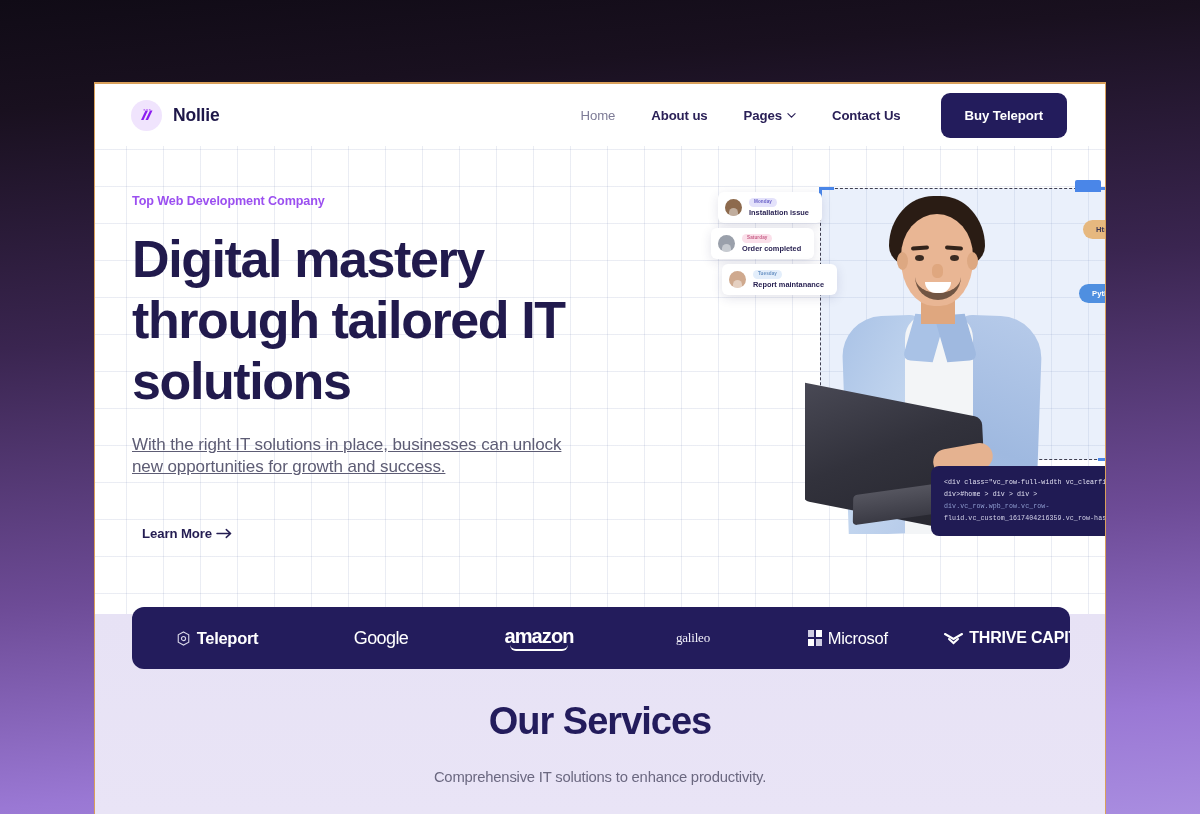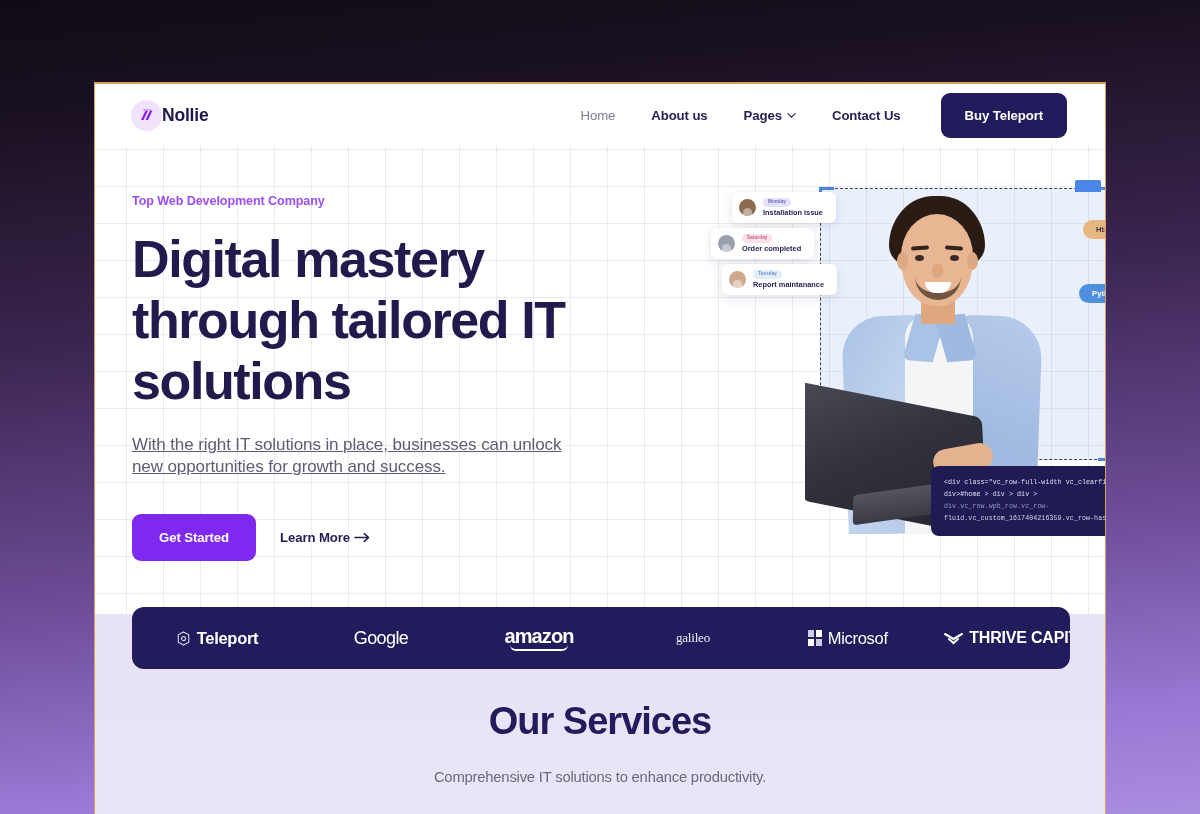--- a/index.html
+++ b/index.html
@@ -28,21 +28,21 @@
       linear-gradient(to bottom, rgba(125,140,185,.16) 1px, transparent 1px);
     background-size: 37px 37px;
     background-position: -6px 28px;
   }
   
   .nav {
     position: relative; z-index: 6; height: 62px;
     display: flex; align-items: center; justify-content: space-between;
     padding: 0 38px 0 36px; background: #fff;
   }
-  .brand { display: flex; align-items: center; }
+  .brand { display: flex; align-items: center; gap: 11px; }
   .brand-logo {
     width: 31px; height: 31px; border-radius: 50%;
     background: #f0e4fd; display: flex; align-items: center; justify-content: center;
   }
   .brand-logo svg { display: block; }
   .brand-name { font-size: 17.5px; font-weight: bold; color: #1e1749; letter-spacing: -0.2px; }
   .nav-right { display: flex; align-items: center; gap: 0; }
   .nav-links { display: flex; align-items: center; gap: 0; }
   .nav-link {
     font-size: 13.2px; font-weight: bold; color: #2a2057;
@@ -162,21 +162,21 @@
     background: linear-gradient(180deg, #55555f 0%, #3a3a44 100%);
     border-radius: 4px; transform: skewY(-9deg) rotate(1deg);
   }
   
   .note {
     position: absolute; background: #fff; border-radius: 6px;
     box-shadow: 0 3px 11px rgba(40,38,90,.13);
     display: flex; align-items: center; gap: 7px; padding: 6px 13px 6px 7px;
     z-index: 5;
   }
-  .note.n1 { left: 117px; top: -2px; align-items: center; }
+  .note.n1 { left: 103px; top: -2px; align-items: center; }
   .note.n2 { left: 96px; top: 34px; }
   .note.n3 { left: 107px; top: 70px; }
   .note-av { width: 17px; height: 17px; border-radius: 50%; flex: 0 0 auto; overflow: hidden; position: relative; }
   .note-av.a1 { background: #8d6a4d; }
   .note-av.a2 { background: #9aa0ab; }
   .note-av.a3 { background: #cfa98e; }
   .note-av::after {
     content:''; position:absolute; left:4px; top:9px; width:9px; height:9px;
     border-radius:50% 50% 0 0; background: rgba(255,255,255,.45);
   }
@@ -288,21 +288,20 @@
 
       <div class="hero-left">
         <div class="eyebrow">Top Web Development Company</div>
         <h1 class="hero-h1">
           <span>Digital mastery</span><br>
           <span>through tailored IT</span><br>
           <span>solutions</span>
         </h1>
         <p class="hero-sub">With the right IT solutions in place, businesses can unlock new opportunities for growth and success.</p>
         <div class="hero-cta">
-          <button class="btn-primary">Get Started</button>
           <button class="btn-link">
             <span>Learn More</span>
             <svg width="17" height="11" viewBox="0 0 17 11">
               <path d="M1 5.5 H14.4 M10.3 1.6 L14.6 5.5 L10.3 9.4" fill="none" stroke="#241d52" stroke-width="1.5" stroke-linecap="round" stroke-linejoin="round"></path>
             </svg>
           </button>
         </div>
       </div>
 
       <div class="hero-right">

